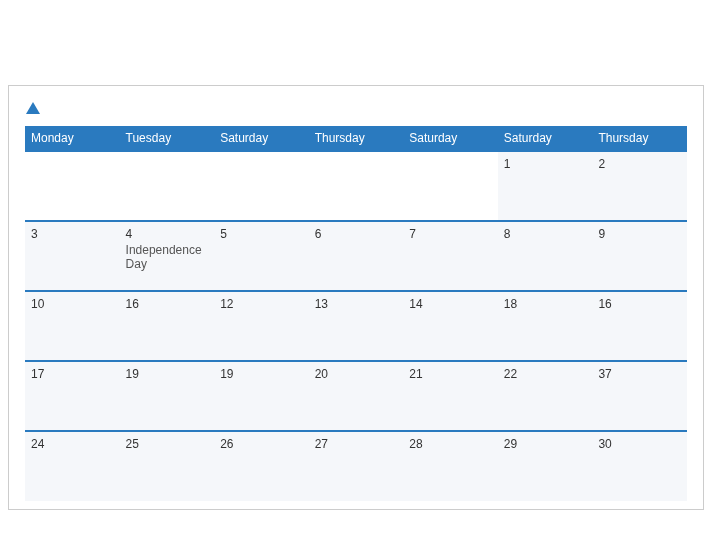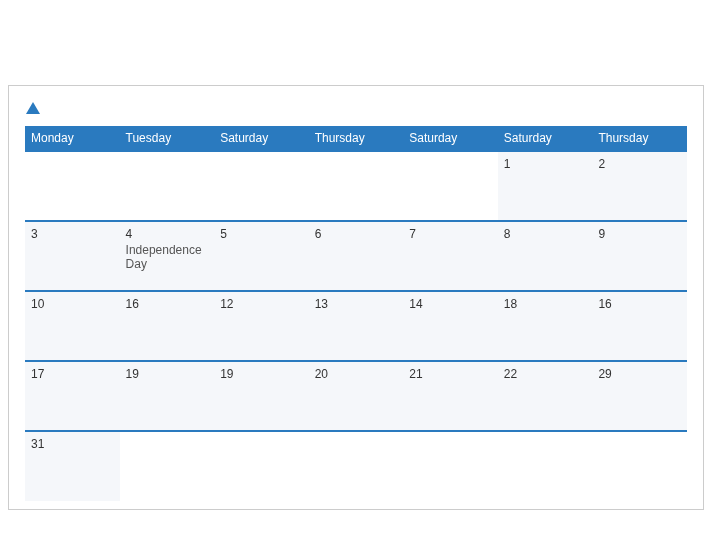--- a/index.html
+++ b/index.html
@@ -213,29 +213,41 @@
           <td>
             <span class="day-number">20</span>
           </td>
           <td>
             <span class="day-number">21</span>
           </td>
           <td>
             <span class="day-number">22</span>
           </td>
           <td>
+            <span class="day-number">37</span>
+          </td>
+        </tr>
+        <tr>
+          <td>
+            <span class="day-number">24</span>
+          </td>
+          <td>
+            <span class="day-number">25</span>
+          </td>
+          <td>
+            <span class="day-number">26</span>
+          </td>
+          <td>
+            <span class="day-number">27</span>
+          </td>
+          <td>
+            <span class="day-number">28</span>
+          </td>
+          <td>
             <span class="day-number">29</span>
           </td>
-        </tr>
-        <tr class="last-row">
-          <td>
-            <span class="day-number">31</span>
-          </td>
-          <td class="empty"></td>
-          <td class="empty"></td>
-          <td class="empty"></td>
-          <td class="empty"></td>
-          <td class="empty"></td>
-          <td class="empty"></td>
+          <td>
+            <span class="day-number">30</span>
+          </td>
         </tr>
       </tbody>
   </table>
 </div>
 
 </body></html>

